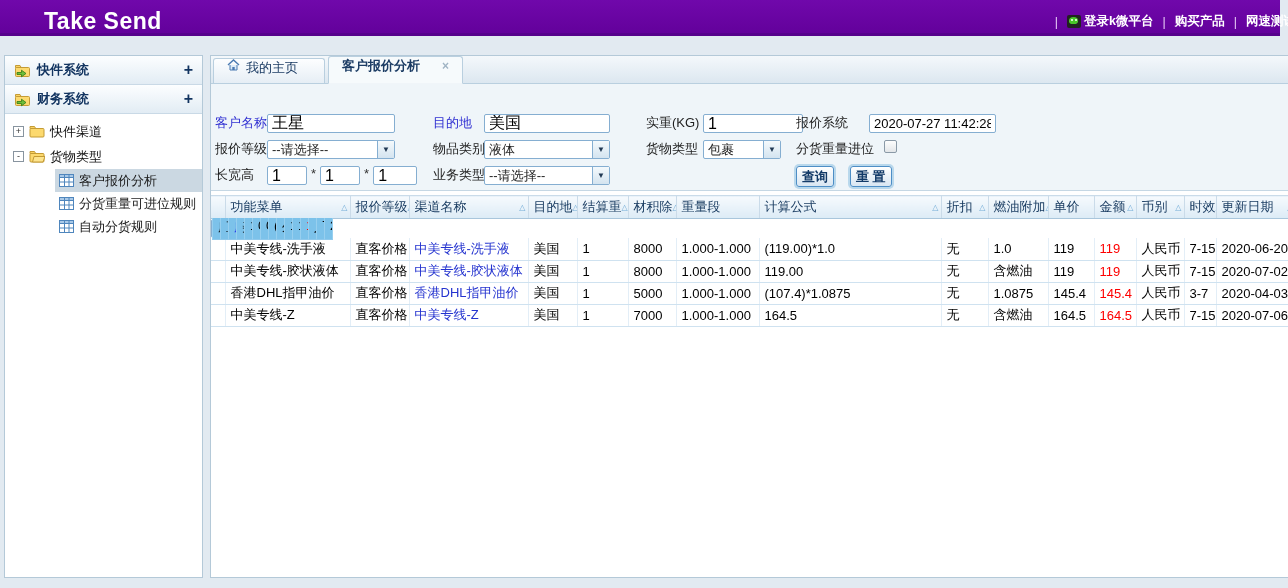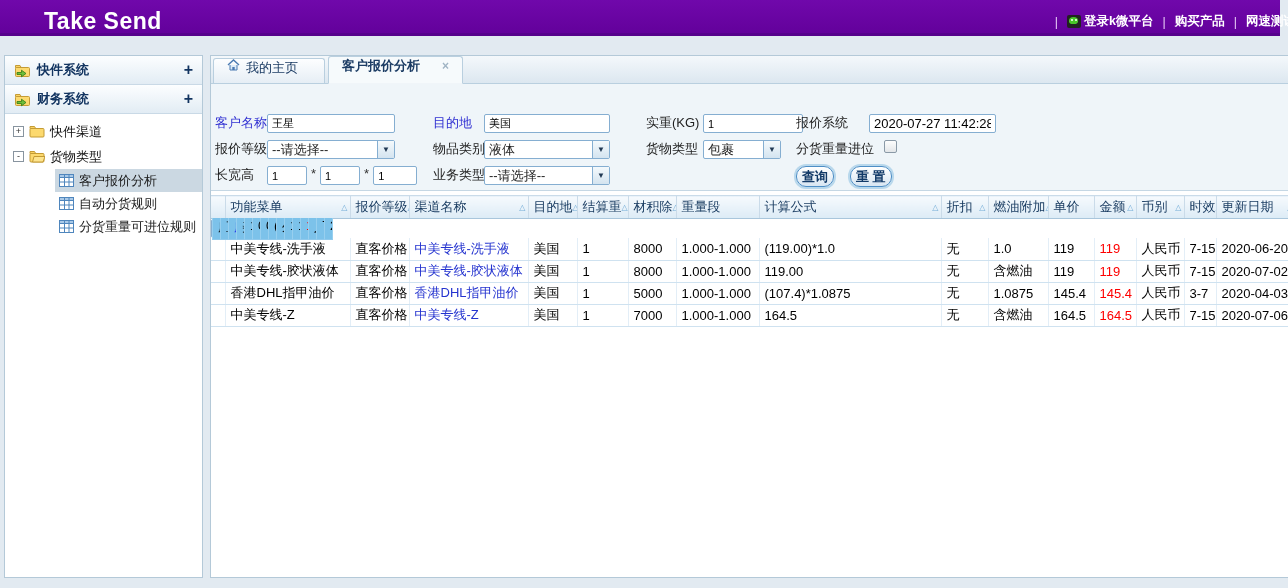--- a/index.html
+++ b/index.html
@@ -96,41 +96,41 @@
   }
   .frow { position:absolute; left:0; right:0; height:22px; }
   .r1{top:7px} .r2{top:33px} .r3{top:59px}
   .fg { position:absolute; display:flex; align-items:flex-start; height:22px; white-space:nowrap;margin-top:23px; }
   .fg1{left:4px} .fg2{left:222px} .fg3{left:435px} .fg4{left:585px}
   .lbl { flex:0 0 auto; }
   .fg1 .lbl{width:52px} .fg2 .lbl{width:51px} .fg3 .lbl{width:57px} .fg4 .lbl{width:73px}
   .lbl.blue { color:#3030d2; }
   .ipt {
     height:19px; border:1px solid #85aed1; border-radius:2px; background:#fff;
-    font-family:inherit; font-size:11px; padding:0 4px; color:#000; outline:none;
+    font-family:inherit; font-size:16px; padding:0 4px; color:#000; outline:none;
   }
   .sel {
     height:19px; border:1px solid #85aed1; border-radius:2px; background:#fff;
     display:flex; align-items:center; cursor:pointer;
   }
   .sel-text { flex:1; padding:0 4px; overflow:hidden; }
   .sel-btn {
     width:17px; align-self:stretch; border-left:1px solid #85aed1;
     background:linear-gradient(#f4f9fc,#d4e4f0);
     display:flex; align-items:center; justify-content:center;
     font-size:8px; color:#223a55;
   }
   .dim-star { margin:0 4px; color:#333; }
   .chk {
     width:13px; height:13px; border:1px solid #8a99a7; background:linear-gradient(#fdfdfd,#e3e6e9);
     border-radius:2px; cursor:pointer;
   }
   .btn {
     height:21px; min-width:36px; padding:0 5px; margin-right:16px;
-    border:1px solid #4d8ec6; border-radius:10px;
+    border:1px solid #4d8ec6; border-radius:3px;
     background:linear-gradient(#ffffff,#d8e6f2);
     box-shadow:0 0 0 2px #b9d8ec;
     color:#123a68; font-weight:bold; font-size:13px; font-family:inherit;
     cursor:pointer; white-space:nowrap;
   }
 
   
   .grid { border-collapse:collapse; table-layout:fixed; width:1085px; margin-top:4px; font-size:13px; }
   .grid th {
     height:23px; font-weight:normal; text-align:left;
@@ -224,31 +224,31 @@
       <span>客户报价分析</span>
     </div>
     <div class="tree-leaf">
       <svg class="icon-svg" width="15" height="13" viewBox="0 0 15 13">
           <rect x="0.5" y="0.5" width="14" height="12" fill="#fff" stroke="#4f86bd"></rect>
           <rect x="0.5" y="0.5" width="14" height="3" fill="#a9c9e8" stroke="#4f86bd"></rect>
           <line x1="5.5" y1="0.5" x2="5.5" y2="12.5" stroke="#4f86bd"></line>
           <line x1="10" y1="0.5" x2="10" y2="12.5" stroke="#4f86bd"></line>
           <line x1="0.5" y1="8" x2="14.5" y2="8" stroke="#4f86bd"></line>
         </svg>
-      <span>自动分货规则</span>
+      <span>分货重量可进位规则</span>
     </div>
     <div class="tree-leaf">
       <svg class="icon-svg" width="15" height="13" viewBox="0 0 15 13">
           <rect x="0.5" y="0.5" width="14" height="12" fill="#fff" stroke="#4f86bd"></rect>
           <rect x="0.5" y="0.5" width="14" height="3" fill="#a9c9e8" stroke="#4f86bd"></rect>
           <line x1="5.5" y1="0.5" x2="5.5" y2="12.5" stroke="#4f86bd"></line>
           <line x1="10" y1="0.5" x2="10" y2="12.5" stroke="#4f86bd"></line>
           <line x1="0.5" y1="8" x2="14.5" y2="8" stroke="#4f86bd"></line>
         </svg>
-      <span>分货重量可进位规则</span>
+      <span>自动分货规则</span>
     </div>
   </div>
 </div>
 
 <div class="main">
 
   <div class="tabbar">
     <div class="tab">
       <svg class="icon-svg" width="13" height="12" viewBox="0 0 13 12">
           <path d="M1 6 L6.5 1 12 6" fill="none" stroke="#4a7ab2" stroke-width="1.4"></path>

